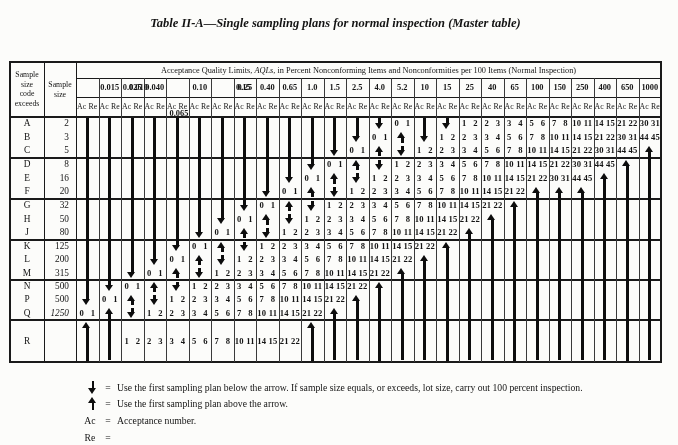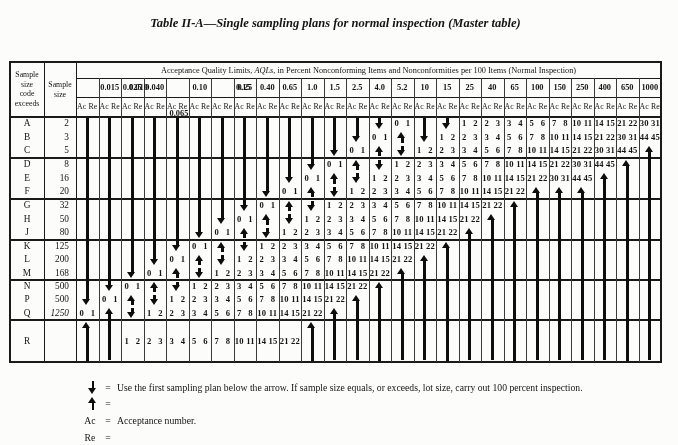--- a/index.html
+++ b/index.html
@@ -659,21 +659,21 @@
       </div>
       <div class="pair cellnum" style="position: absolute; left: 368.5px; top: 253.333px; width: 22.5px; height: 13.3333px; line-height: 13.3333px;">
         <span>14</span>
         <span>15</span>
       </div>
       <div class="pair cellnum" style="position: absolute; left: 391px; top: 253.333px; width: 22.5px; height: 13.3333px; line-height: 13.3333px;">
         <span>21</span>
         <span>22</span>
       </div>
       <div class="letter" style="position: absolute; left: 10px; top: 266.667px; width: 34px; height: 13.3333px; line-height: 13.3333px;">M</div>
-      <div class="sizecell" style="position: absolute; left: 44px; top: 266.667px; width: 32px; height: 13.3333px; line-height: 13.3333px;">168</div>
+      <div class="sizecell" style="position: absolute; left: 44px; top: 266.667px; width: 32px; height: 13.3333px; line-height: 13.3333px;">315</div>
       <div class="pair cellnum" style="position: absolute; left: 143.5px; top: 266.667px; width: 22.5px; height: 13.3333px; line-height: 13.3333px;">
         <span>0</span>
         <span>1</span>
       </div>
       <div class="pair cellnum" style="position: absolute; left: 211px; top: 266.667px; width: 22.5px; height: 13.3333px; line-height: 13.3333px;">
         <span>1</span>
         <span>2</span>
       </div>
       <div class="pair cellnum" style="position: absolute; left: 233.5px; top: 266.667px; width: 22.5px; height: 13.3333px; line-height: 13.3333px;">
         <span>2</span>
@@ -972,19 +972,20 @@
       <div class="tri-up" style="position: absolute; left: 644.95px; top: 145.833px; border-left-width: 4.8px; border-right-width: 4.8px; border-bottom-width: 6.5px;"></div>
     </div>
   <div class="abs" id="legend-root" style="left:0;top:0;width:678px;height:445px;">
       <div class="shaft" style="position: absolute; left: 91.67px; top: 380.5px; width: 2.66px; height: 8.825px;"></div>
       <div class="tri-down" style="position: absolute; left: 88.44px; top: 387.825px; border-left-width: 4.56px; border-right-width: 4.56px; border-top-width: 6.175px;"></div>
       <div class="leg-txt ctr" style="position: absolute; left: 102px; top: 379.5px; width: 12px; height: 15px;">=</div>
       <div class="leg-txt" style="position: absolute; left: 117px; top: 379.5px; width: 555px; height: 15px;">Use the first sampling plan below the arrow. If sample size equals, or exceeds, lot size, carry out 100 percent inspection.</div>
       <div class="shaft" style="position: absolute; left: 91.67px; top: 401.675px; width: 2.66px; height: 8.825px;"></div>
       <div class="tri-up" style="position: absolute; left: 88.44px; top: 397px; border-left-width: 4.56px; border-right-width: 4.56px; border-bottom-width: 6.175px;"></div>
       <div class="leg-txt ctr" style="position: absolute; left: 102px; top: 396px; width: 12px; height: 15px;">=</div>
+      <div class="leg-txt" style="position: absolute; left: 117px; top: 396px; width: 555px; height: 15px;">Use the first sampling plan above the arrow.</div>
       <div class="leg-txt ctr" style="position: absolute; left: 79px; top: 412.5px; width: 22px; height: 15px;">Ac</div>
       <div class="leg-txt ctr" style="position: absolute; left: 102px; top: 412.5px; width: 12px; height: 15px;">=</div>
       <div class="leg-txt" style="position: absolute; left: 117px; top: 412.5px; width: 555px; height: 15px;">Acceptance number.</div>
       <div class="leg-txt ctr" style="position: absolute; left: 79px; top: 429.5px; width: 22px; height: 15px;">Re</div>
       <div class="leg-txt ctr" style="position: absolute; left: 102px; top: 429.5px; width: 12px; height: 15px;">=</div>
     </div>
 </div>
 
 </body></html>

